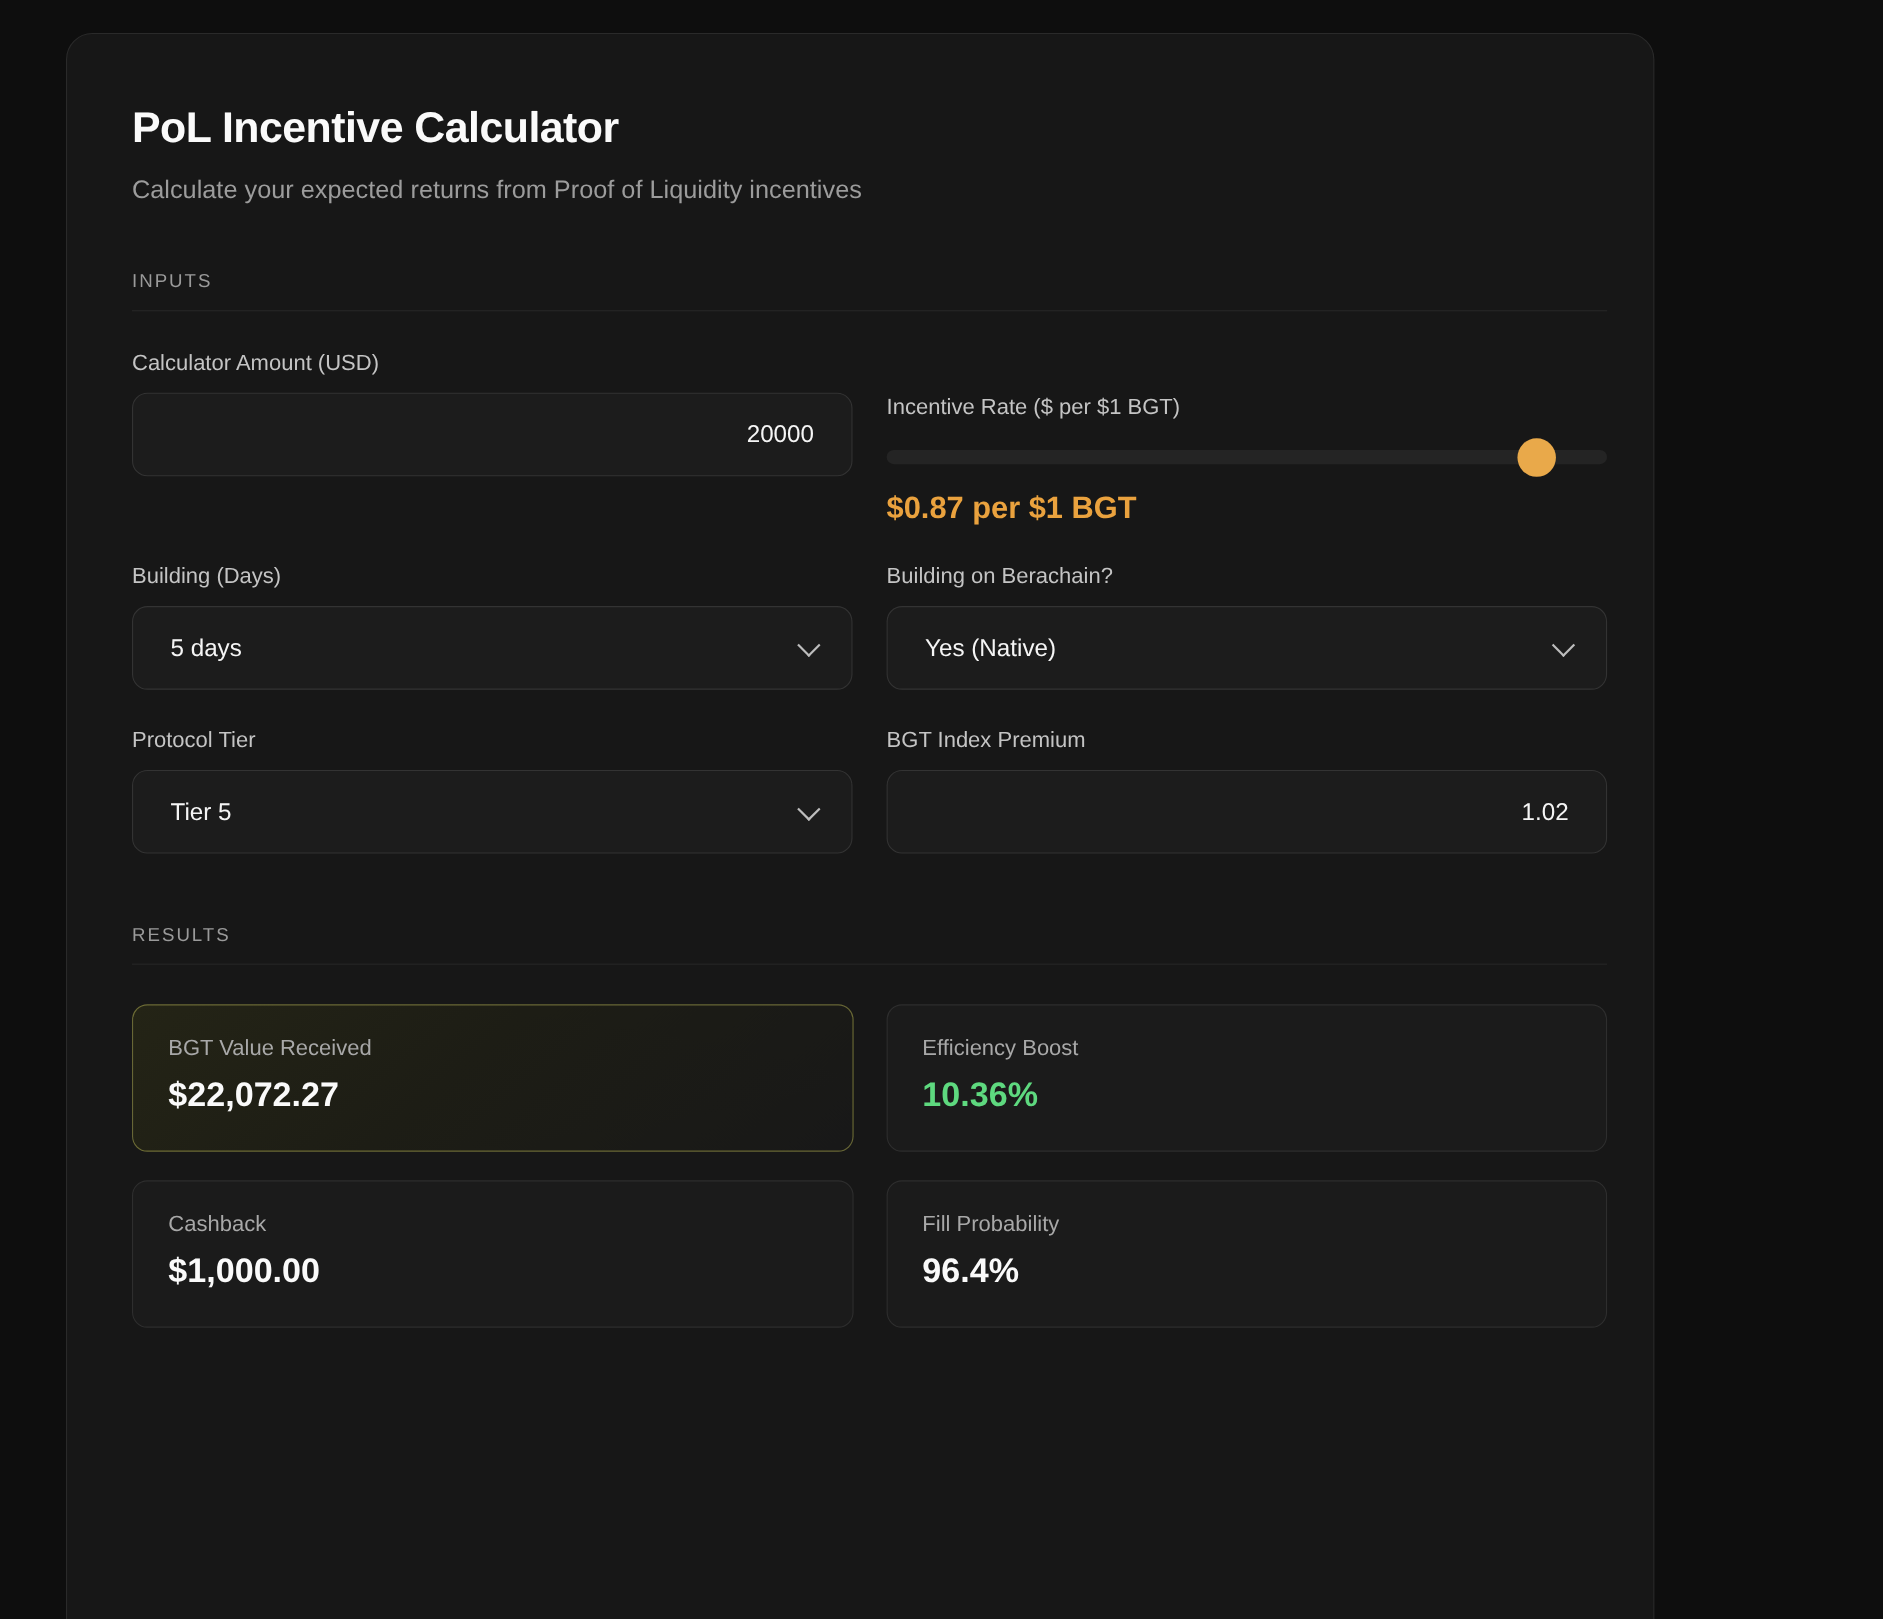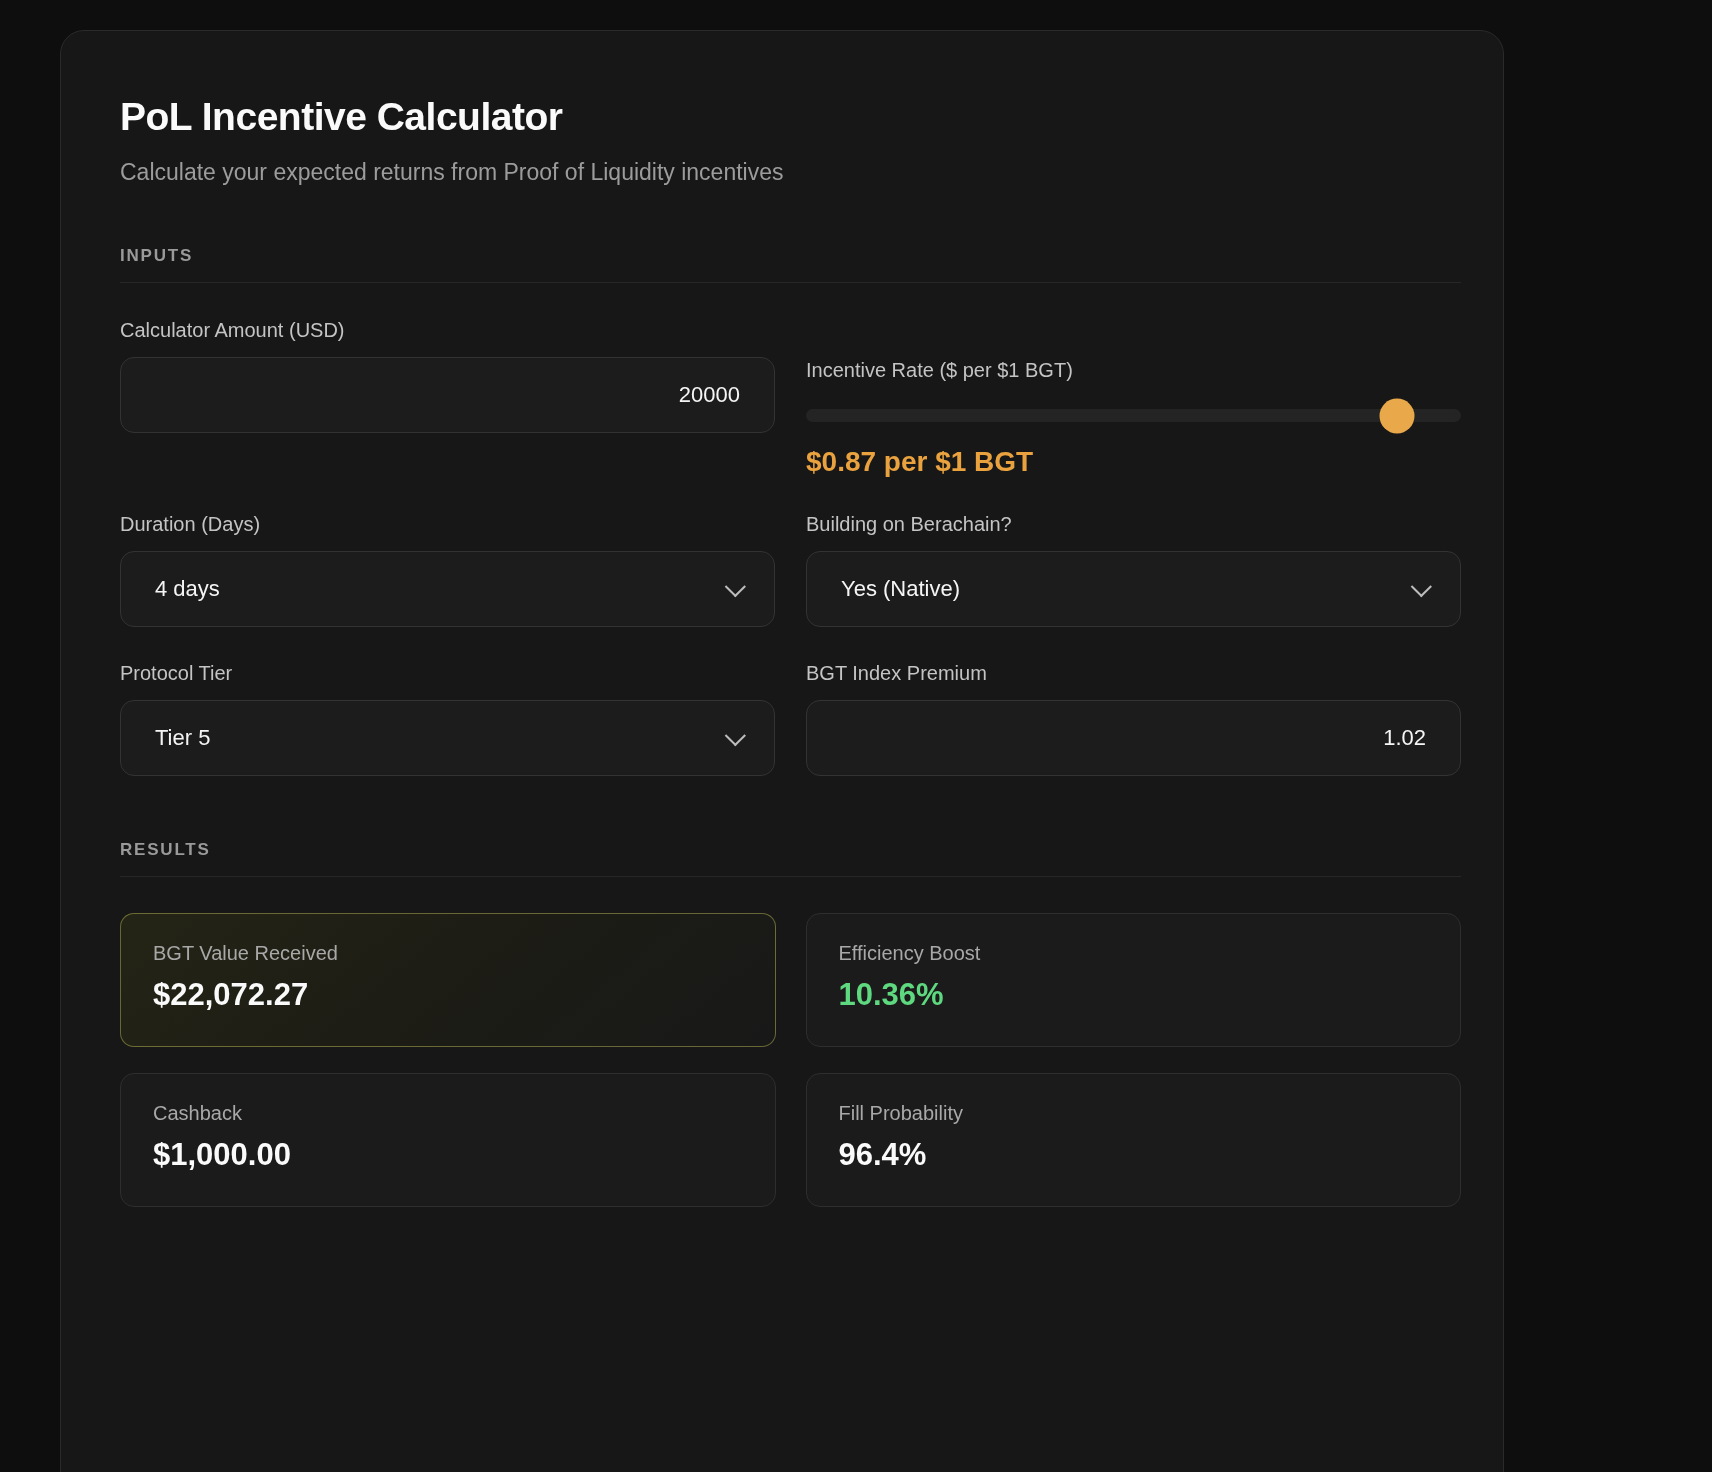--- a/index.html
+++ b/index.html
@@ -30,21 +30,21 @@
     color: #fafafa;
     letter-spacing: -0.5px;
   }
   .page-subtitle {
     margin: 0 0 60px 0;
     font-size: 23px;
     color: #9c9c9c;
   }
   .section-header {
     font-size: 17px;
-    font-weight: 700;
+    font-weight: 400;
     color: #9a9a9a;
     letter-spacing: 1.8px;
     text-transform: uppercase;
     margin: 0 0 16px 0;
   }
   .section-divider {
     border: none;
     border-top: 1px solid #272727;
     margin: 0 0 36px 0;
   }
@@ -165,23 +165,23 @@
 
     <div class="slider-cell">
       <label class="field-label">Incentive Rate ($ per $1 BGT)</label>
       <div class="slider-track">
         <div class="slider-thumb" style="left:90.2%"></div>
       </div>
       <div class="slider-value">$0.87 per $1 BGT</div>
     </div>
 
     <div>
-      <label class="field-label">Duration (Days)</label>
+      <label class="field-label">Building (Days)</label>
       <div class="select-box">
-        <span>4 days</span>
+        <span>5 days</span>
         <span class="chevron"></span>
       </div>
     </div>
 
     <div>
       <label class="field-label">Building on Berachain?</label>
       <div class="select-box">
         <span>Yes (Native)</span>
         <span class="chevron"></span>
       </div>

